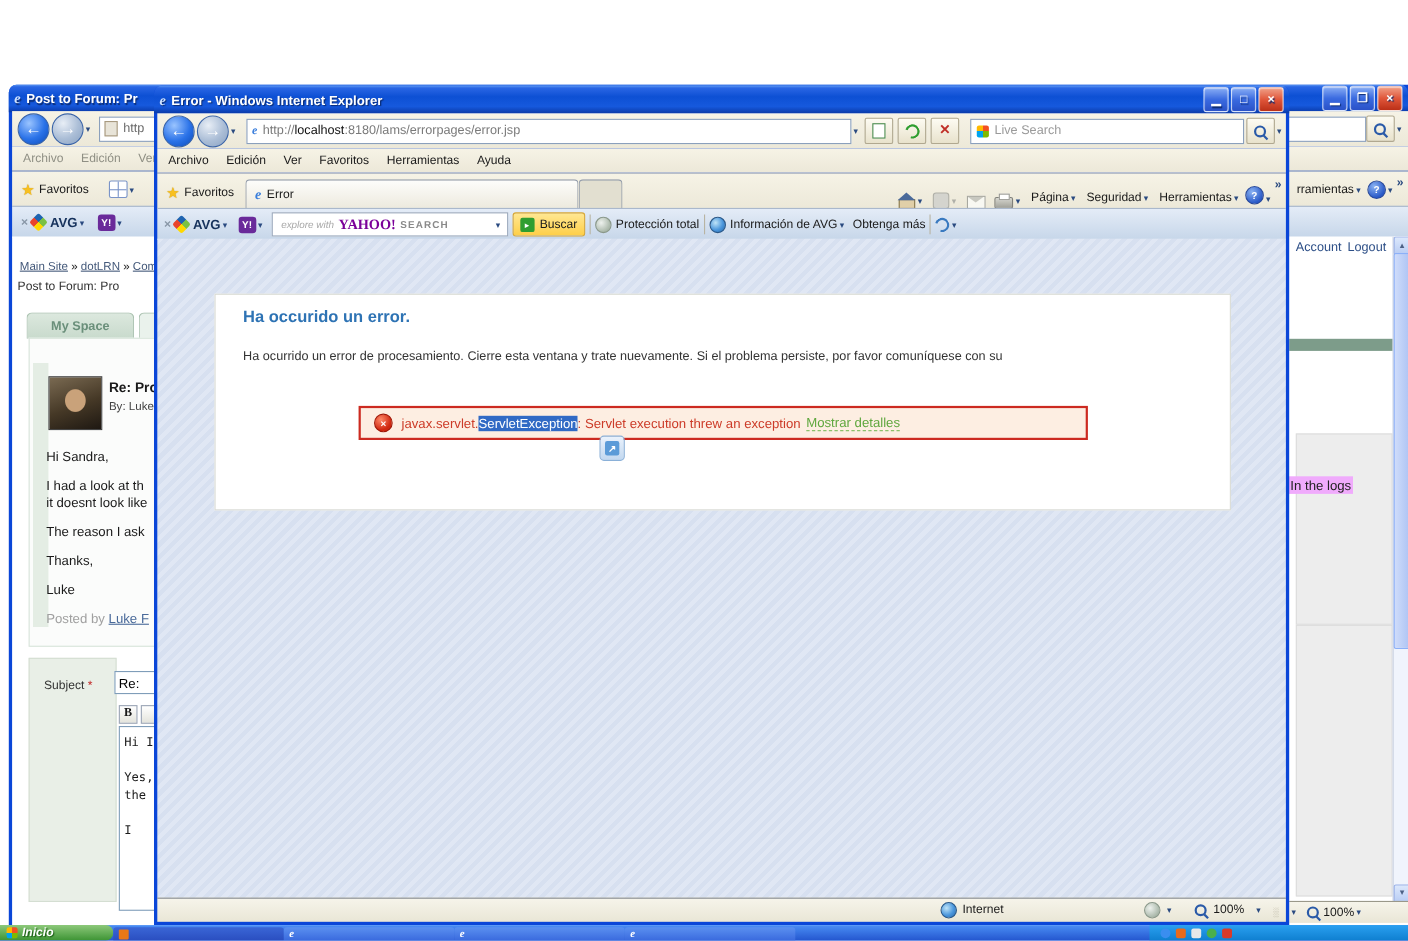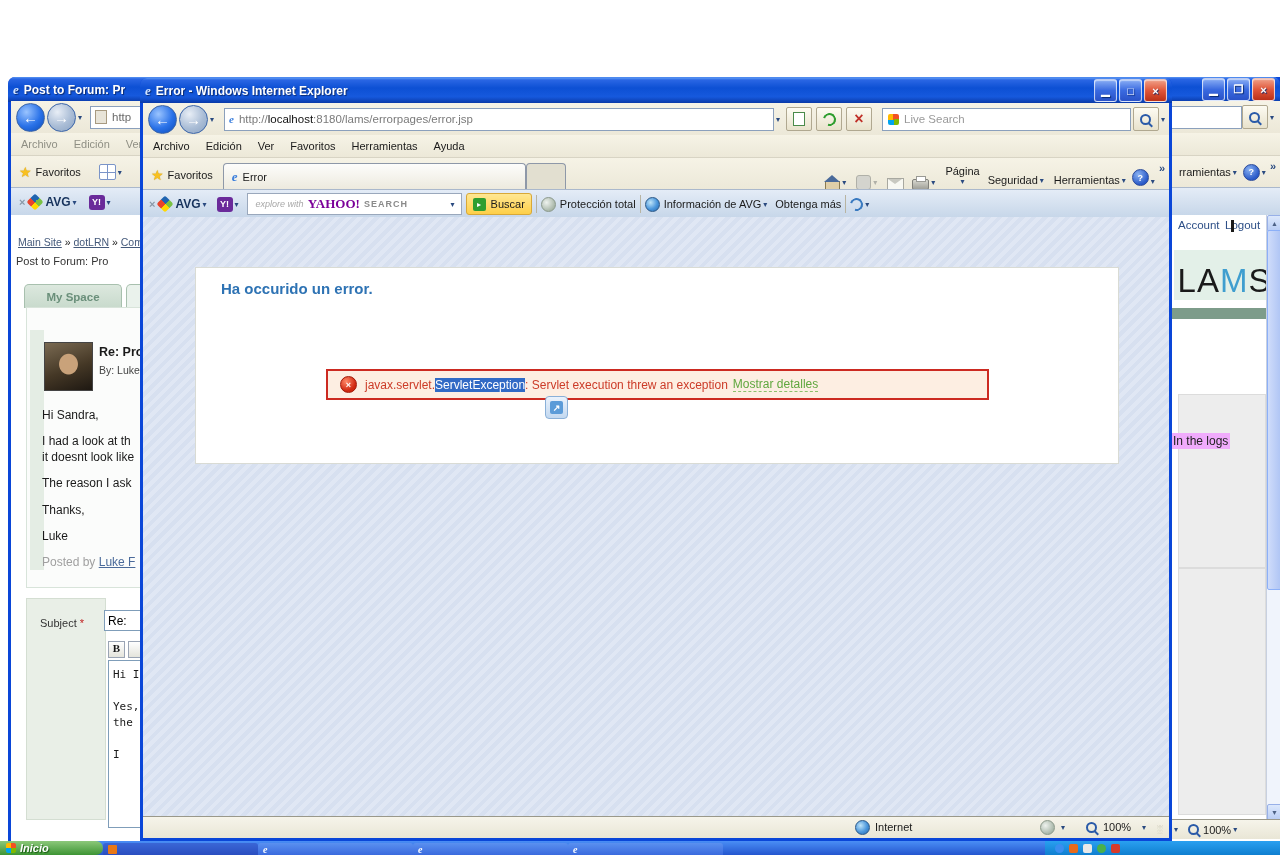--- a/index.html
+++ b/index.html
@@ -259,25 +259,20 @@
         <div class="ed-line">Hi I</div>
         <div class="ed-line"></div>
         <div class="ed-line">Yes,</div>
         <div class="ed-line">the</div>
         <div class="ed-line"></div>
         <div class="ed-line">I</div>
       </div>
 
       <a href="#" class="abs" style="left:1167px;top:4px;color:#2d4f87;font-size:11.5px;text-decoration:none;">Account</a>
       <a href="#" class="abs" style="left:1214px;top:4px;color:#2d4f87;font-size:11.5px;text-decoration:none;">Logout</a>
-      <div class="lams-logo" style="left:1163px;top:35px;width:101px;height:50px;">
-        <span>LA</span>
-          <span style="color:#3f9ecf;position:relative;"><span>M</span><span class="abs" style="left:11px;top:-42px;width:3px;height:12px;background:#1a1a1a;"></span></span>
-          <span>S</span>
-      </div>
       <div class="abs" style="left:1161px;top:93px;width:111px;height:11px;background:#7d9c8a;"></div>
       <div class="abs" style="left:1167px;top:179px;width:86px;height:172px;background:#ededed;border:1px solid #dcdcdc;"></div>
       <div class="abs" style="left:1167px;top:353px;width:86px;height:245px;background:#ededed;border:1px solid #dcdcdc;"></div>
       <div class="abs" style="left:1160px;top:218px;font-size:12px;color:#222;background:#f0abfc;padding:1px 2px;">In the logs</div>
 
       <div class="sbar" style="left:1255px;top:0;height:604px;">
         <div class="sbar-btn" style="top:0;">▲</div>
         <div class="sbar-thumb" style="top:15px;height:358px;"></div>
         <div class="sbar-btn" style="top:589px;">▼</div>
       </div>
@@ -359,21 +354,21 @@
           <span class="rss-ic"></span>
           <span class="caret" style="color:#b0b0a8;">▾</span>
         </span>
       <span class="cmd-item">
           <span class="mail-ic"></span>
         </span>
       <span class="cmd-item">
           <span class="print-ic"></span>
           <span class="caret">▾</span>
         </span>
-      <span class="cmd-item" style="margin-bottom:4px;flex-direction:column;">
+      <span class="cmd-item" style="margin-bottom:4px;">
           <span>Página</span>
           <span class="caret">▾</span>
         </span>
       <span class="cmd-item" style="margin-bottom:4px;">
           <span>Seguridad</span>
           <span class="caret">▾</span>
         </span>
       <span class="cmd-item" style="margin-bottom:4px;">
           <span>Herramientas</span>
           <span class="caret">▾</span>
@@ -418,20 +413,21 @@
       <span class="sep"></span>
       <span class="flex">
         <span class="refr" style="border-color:#3a7ac0;border-left-color:transparent;"></span>
         <span class="caret">▾</span>
       </span>
     </div>
 
     <div class="fg-content">
       <div class="err-panel" style="left:52px;top:20px;width:922px;height:195px;">
         <div class="abs" style="left:25px;top:12px;font-size:15px;font-weight:bold;color:#2e73b4;">Ha occurido un error.</div>
+        <div class="abs" style="left:25px;top:50px;font-size:11.5px;color:#333;">Ha ocurrido un error de procesamiento. Cierre esta ventana y trate nuevamente. Si el problema persiste, por favor comuníquese con su</div>
         <div class="err-box" style="left:130px;top:101px;width:635px;height:27px;">
           <span class="err-ic">×</span>
           <span>javax.servlet.</span>
             <span class="sel-text">ServletException</span>
             <span>: Servlet execution threw an exception</span>
           <a href="#" class="details-link" style="text-decoration:none;">Mostrar detalles</a>
         </div>
         <div class="accel" style="left:349px;top:128px;">
           <span class="accel-in">↗</span>
         </div>

